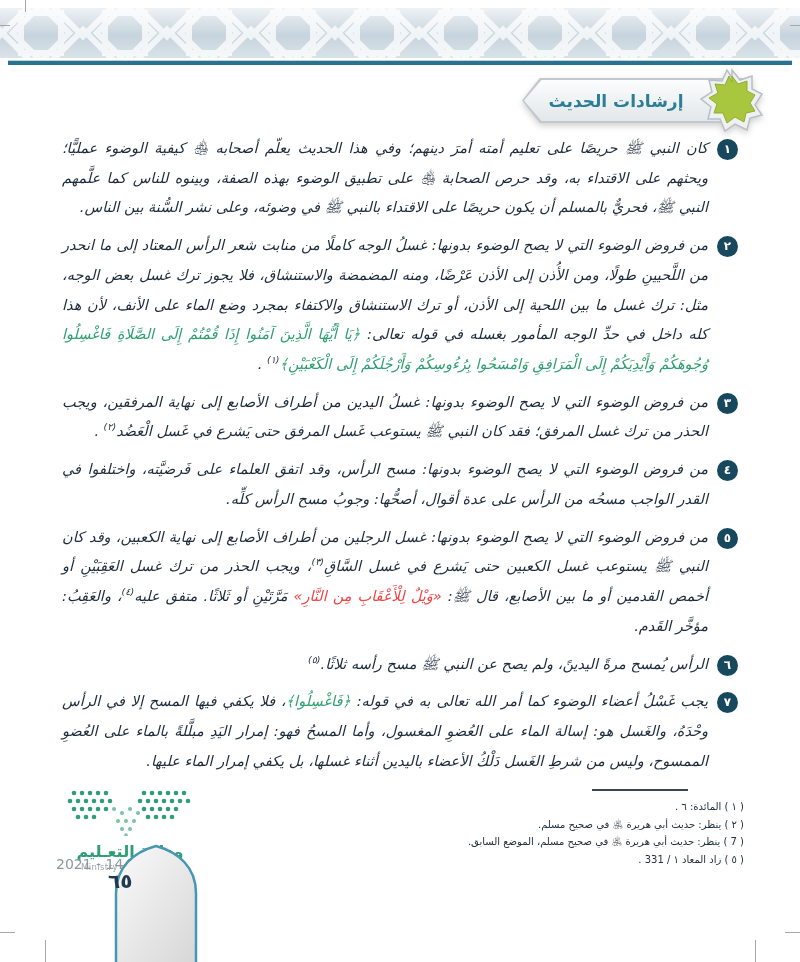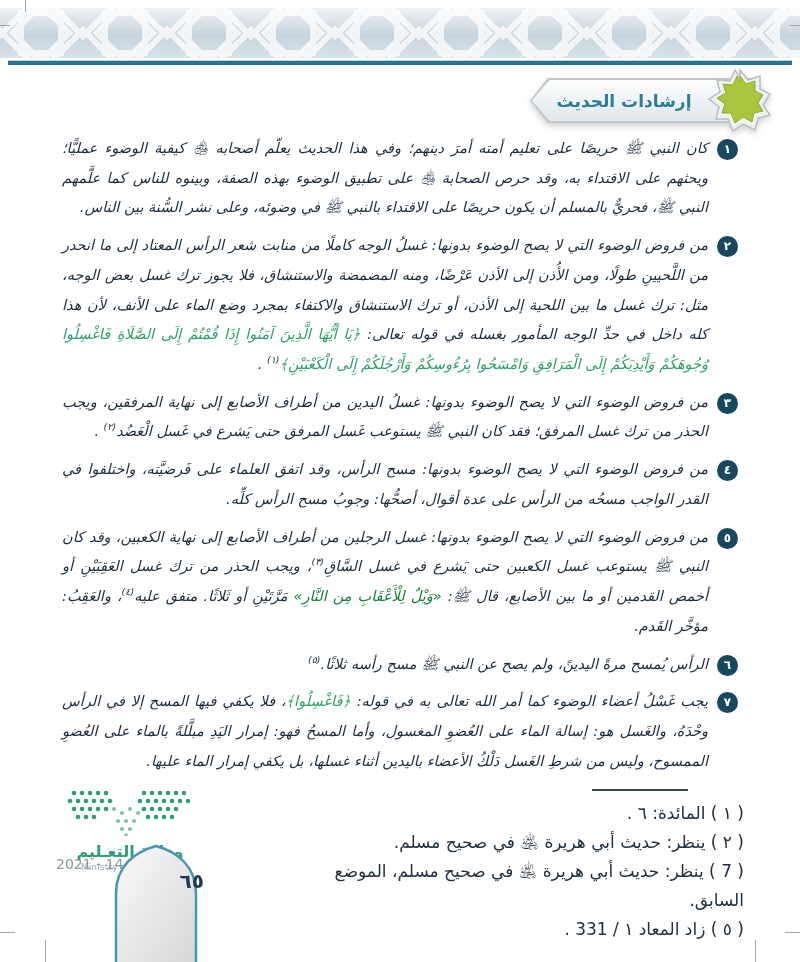--- a/index.html
+++ b/index.html
@@ -5,55 +5,55 @@
   html,body{margin:0;padding:0;background:#fff;}
   .page{position:relative;width:800px;height:962px;background:#ffffff;overflow:hidden;
         font-family:"DejaVu Sans",sans-serif;}
 
   
   .pattern-band{position:absolute;top:8px;left:0;width:800px;height:50px;}
   .teal-rule{position:absolute;top:60px;left:8px;width:784px;height:4px;
              background:#2a7390;border-top:1px solid #bcd2dc;}
 
   
-  .banner{position:absolute;top:78px;right:48px;width:222px;height:45px;
+  .banner{position:absolute;top:78px;right:56px;width:222px;height:45px;
           filter:drop-shadow(0 3px 3px rgba(0,0,0,.18));}
   .banner .shape-outer{position:absolute;inset:0;background:#c2c8cd;
       clip-path:polygon(0 50%,8% 0,100% 0,100% 100%,8% 100%);}
   .banner .shape-inner{position:absolute;inset:2px;background:linear-gradient(#fcfdfd,#e2e7ea);
       clip-path:polygon(0 50%,8% 0,100% 0,100% 100%,8% 100%);}
   .banner .label{position:absolute;inset:0;display:flex;align-items:center;justify-content:center;
       padding-right:44px;padding-left:10px;color:#2b7e95;font-size:17px;font-weight:bold;
       direction:rtl;}
   .banner .star{position:absolute;right:-20px;top:-10px;width:64px;height:64px;}
 
   
   .content{position:absolute;top:134px;right:62px;left:62px;direction:rtl;}
   .item{display:flex;gap:9px;margin-bottom:8px;align-items:flex-start;}
   .badge{flex:0 0 auto;width:21px;height:21px;border-radius:50%;background:#17485e;color:#fff;
          font-size:12px;line-height:21px;text-align:center;font-weight:bold;margin-top:5px;}
   .itext{margin:0;font-size:14.5px;line-height:2.05;color:#1d2c3c;text-align:justify;font-style:italic;}
   .seg-n{color:#1d2c3c;}
   .seg-q{color:#2ea06f;}
-  .seg-h{color:#15803d;margin-top:36px;}
+  .seg-h{color:#ef4444;margin-top:36px;}
   .seg-ref{font-size:9.5px;vertical-align:super;color:#1d2c3c;}
 
   
   .footnote-divider{position:absolute;top:789px;right:112px;width:96px;height:2px;background:#3a4750;}
   .footnotes{position:absolute;top:799px;right:56px;width:460px;direction:rtl;text-align:right;
-             font-size:17px;line-height:1.66;color:#22303d;}
+             font-size:10px;line-height:1.66;color:#22303d;}
   .footnotes p{margin:0 0 1px 0;}
 
   
   .logo{position:absolute;left:52px;top:788px;width:156px;text-align:center;}
   .logo-ar{color:#2f9e77;font-size:16px;font-weight:bold;direction:rtl;margin-top:2px;}
   .logo-en{color:#9ba6ad;font-size:8.5px;letter-spacing:.4px;margin-top:1px;}
   .edition{position:absolute;left:56px;top:856px;color:#8d979e;font-size:14px;z-index:1;}
   .arch{position:absolute;left:108px;top:843px;width:96px;height:119px;z-index:2;}
-  .arch .pnum{position:absolute;top:26px;left:0;width:100%;text-align:right;
+  .arch .pnum{position:absolute;top:26px;left:0;width:100%;text-align:left;
               color:#1d3a52;font-size:20px;font-weight:bold;}
 
   
   .crop{position:absolute;background:#a7a7a7;}
 </style>
 </head>
 <body>
 
 <div class="page">
 

